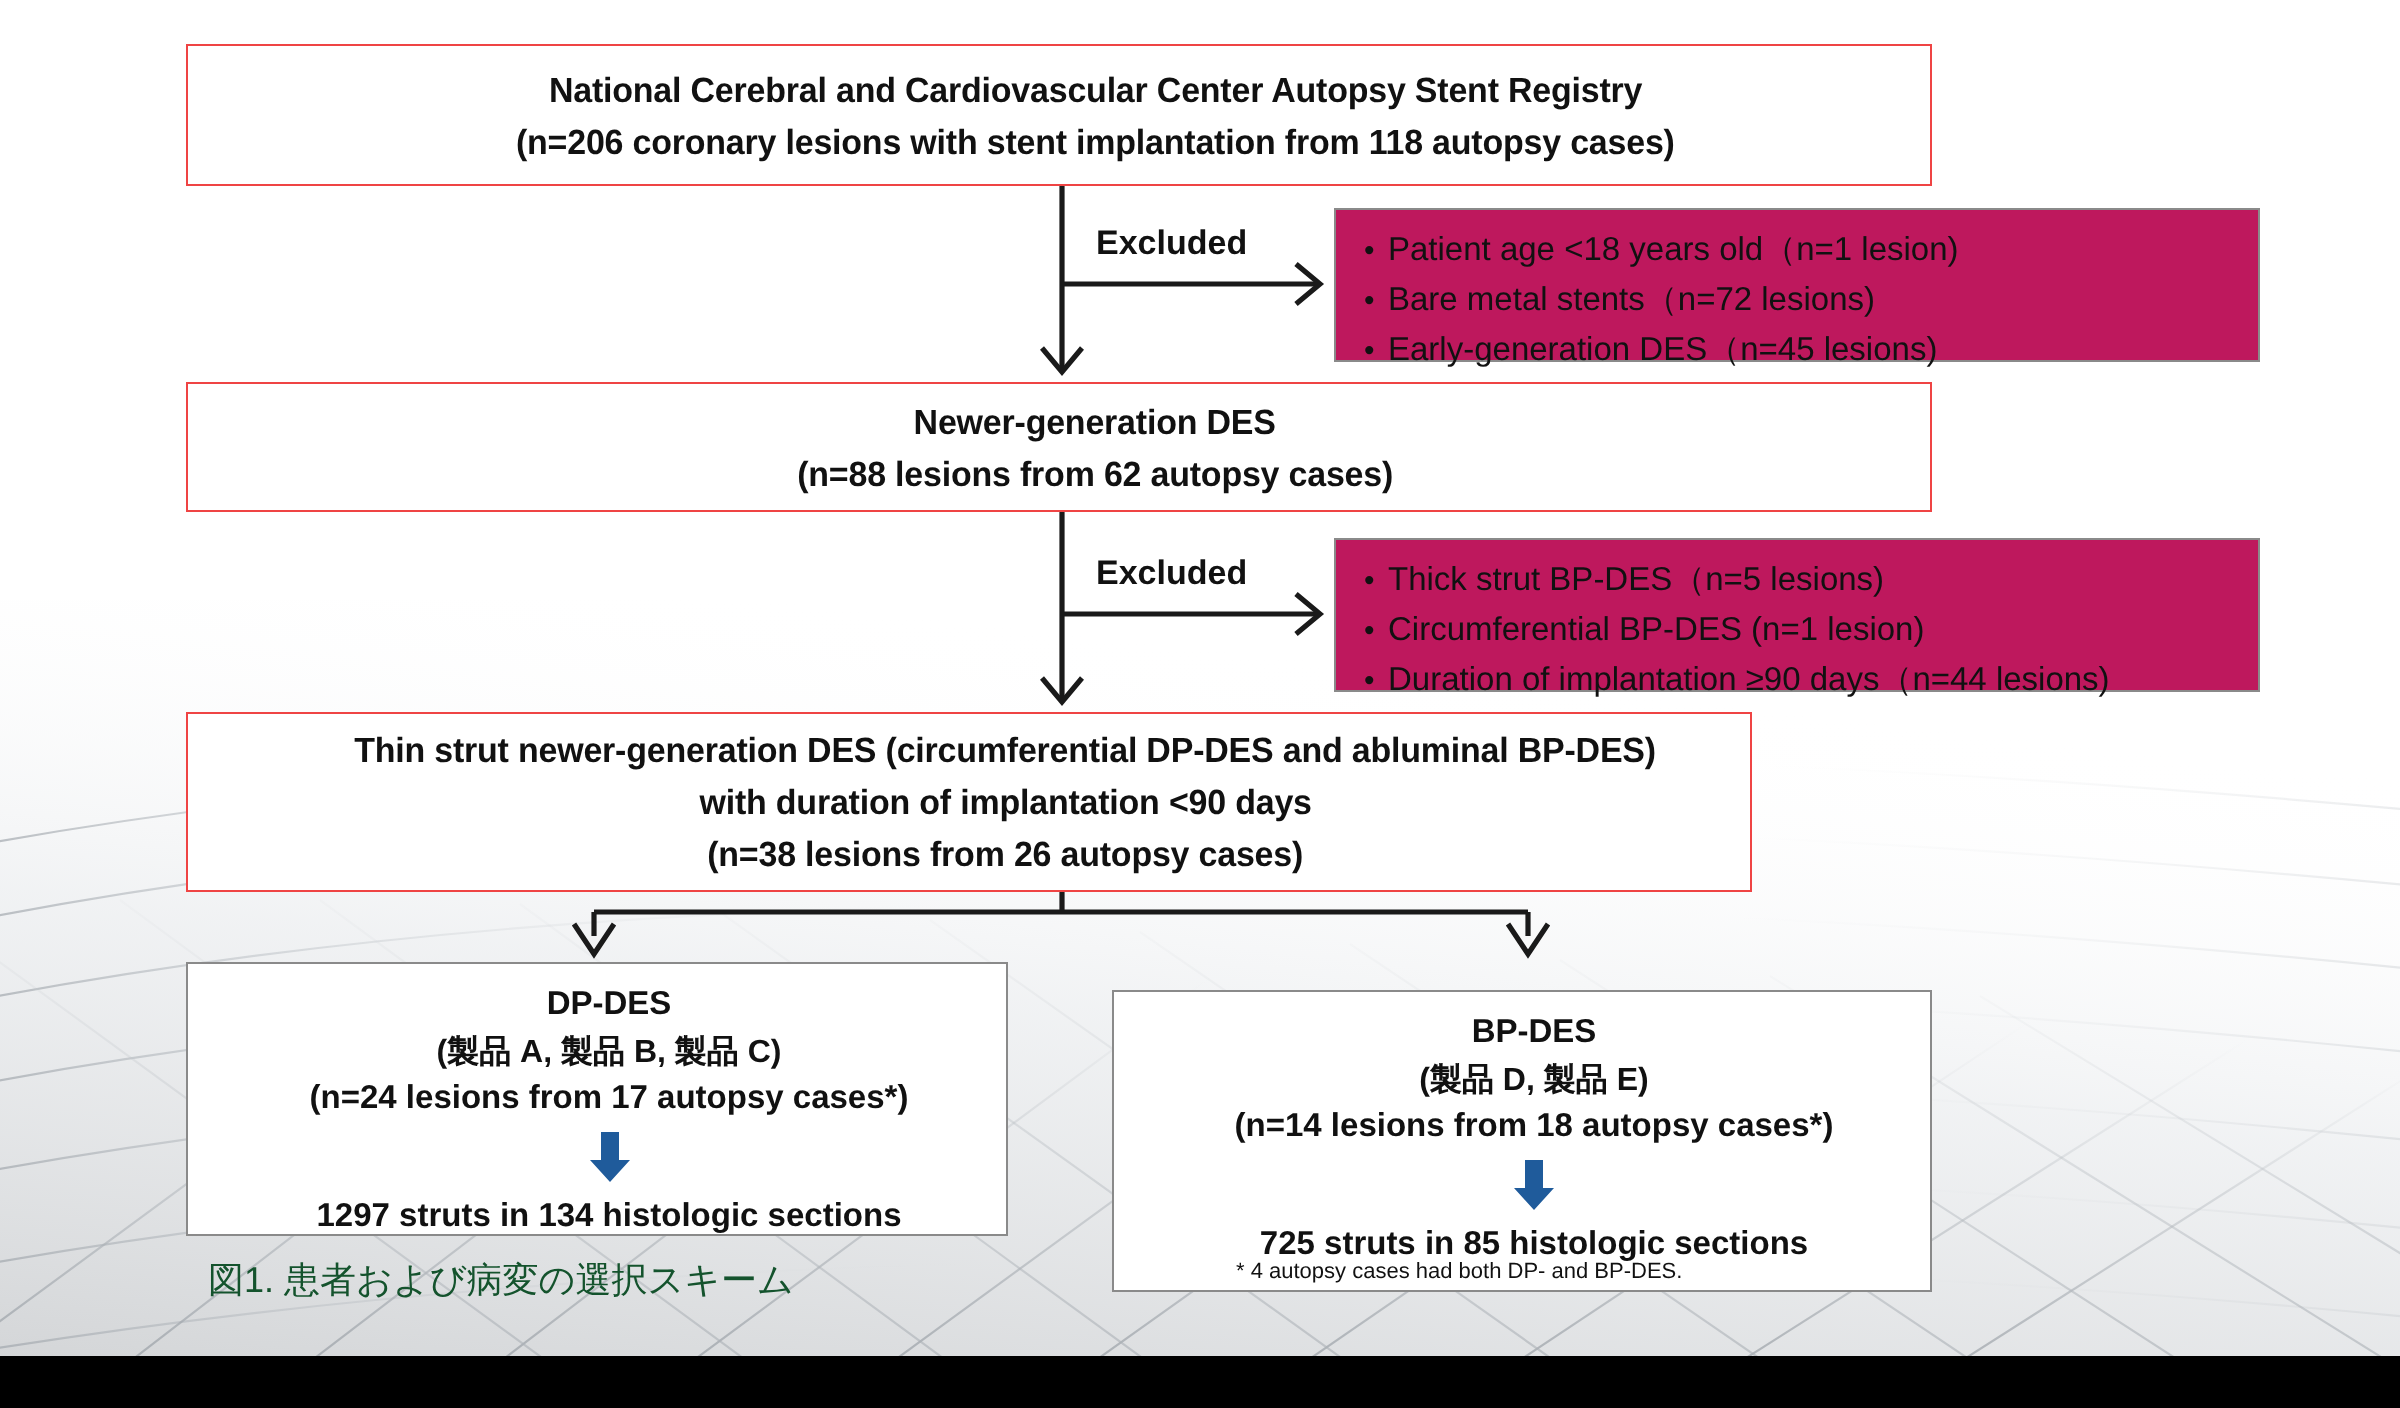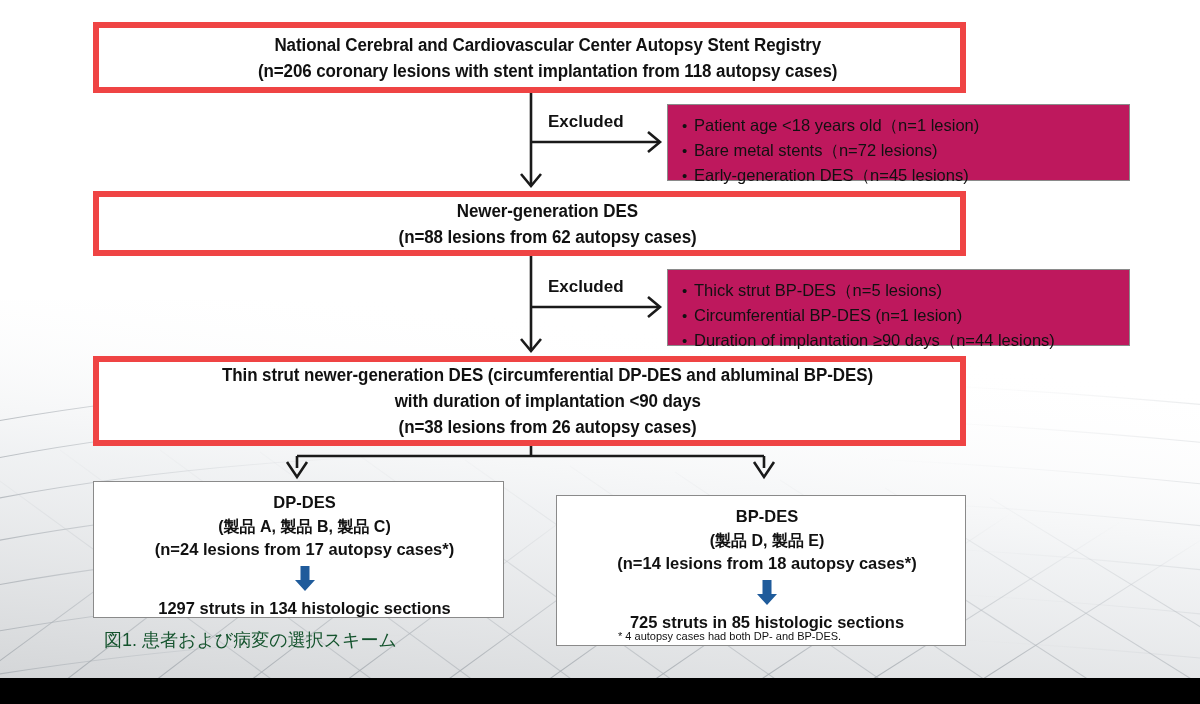--- a/index.html
+++ b/index.html
@@ -29,21 +29,21 @@
     width: 1200px; height: 26px;
     background: #000000;
     z-index: 5;
   }
 
   
   .box {
     position: absolute;
     box-sizing: border-box;
     background: #ffffff;
-    border: 6px solid #ef4444;
+    border: 1px solid #ef4444;
     display: flex;
     flex-direction: column;
     align-items: center;
     justify-content: center;
     text-align: center;
     z-index: 3;
     padding-left: 36px;
   }
   .box.main {
     font-weight: bold;
@@ -57,21 +57,21 @@
   
   .main .ln {
     font-size: 17.5px;
     line-height: 26px;
     letter-spacing: -0.1px;
     transform: scaleX(0.97);
   }
 
   #box-registry { left: 93px;  top: 22px;  width: 873px;  height: 71px; }
   #box-newer    { left: 93px;  top: 191px; width: 873px;  height: 65px; }
-  #box-thin     { left: 93px;  top: 356px; width: 873px;  height: 90px; }
+  #box-thin     { left: 93px;  top: 356px; width: 783px;  height: 90px; }
 
   
   .excl-box {
     position: absolute;
     box-sizing: border-box;
     background: #be185d;
     border: 1px solid #8a8a8a;
     padding: 8px 12px 8px 14px;
     z-index: 3;
     text-align: left;

